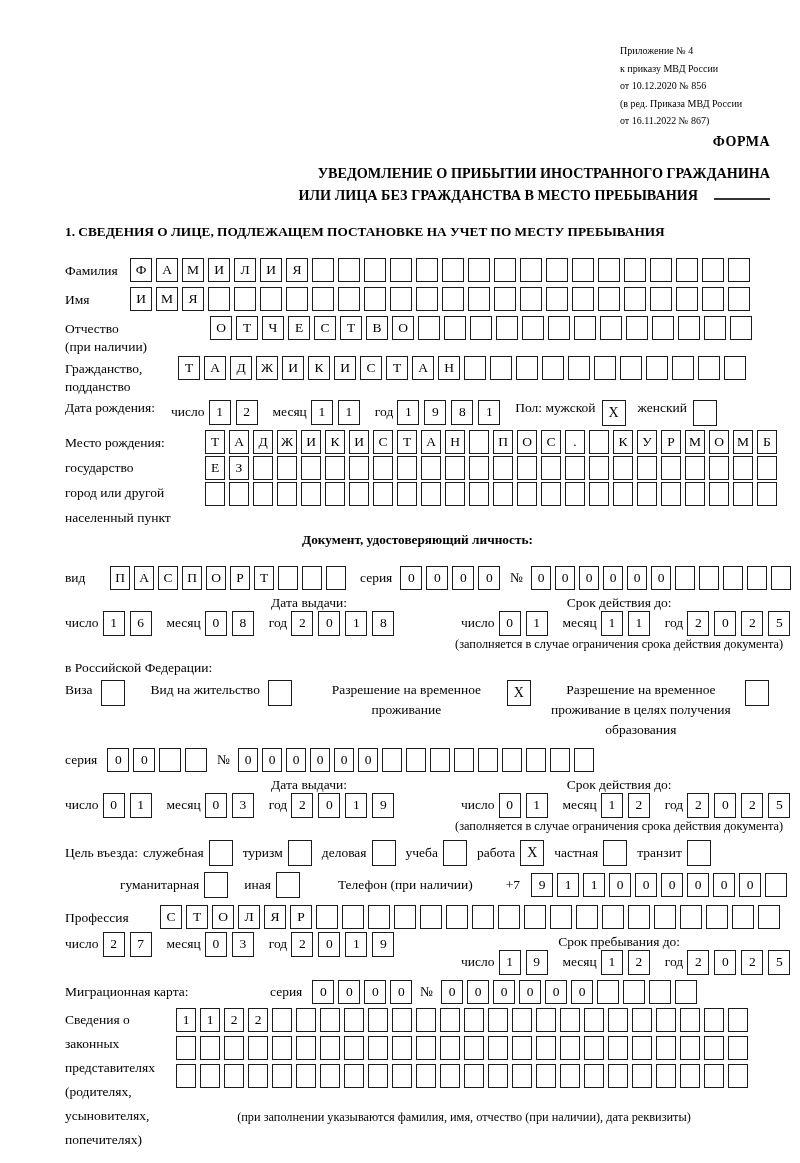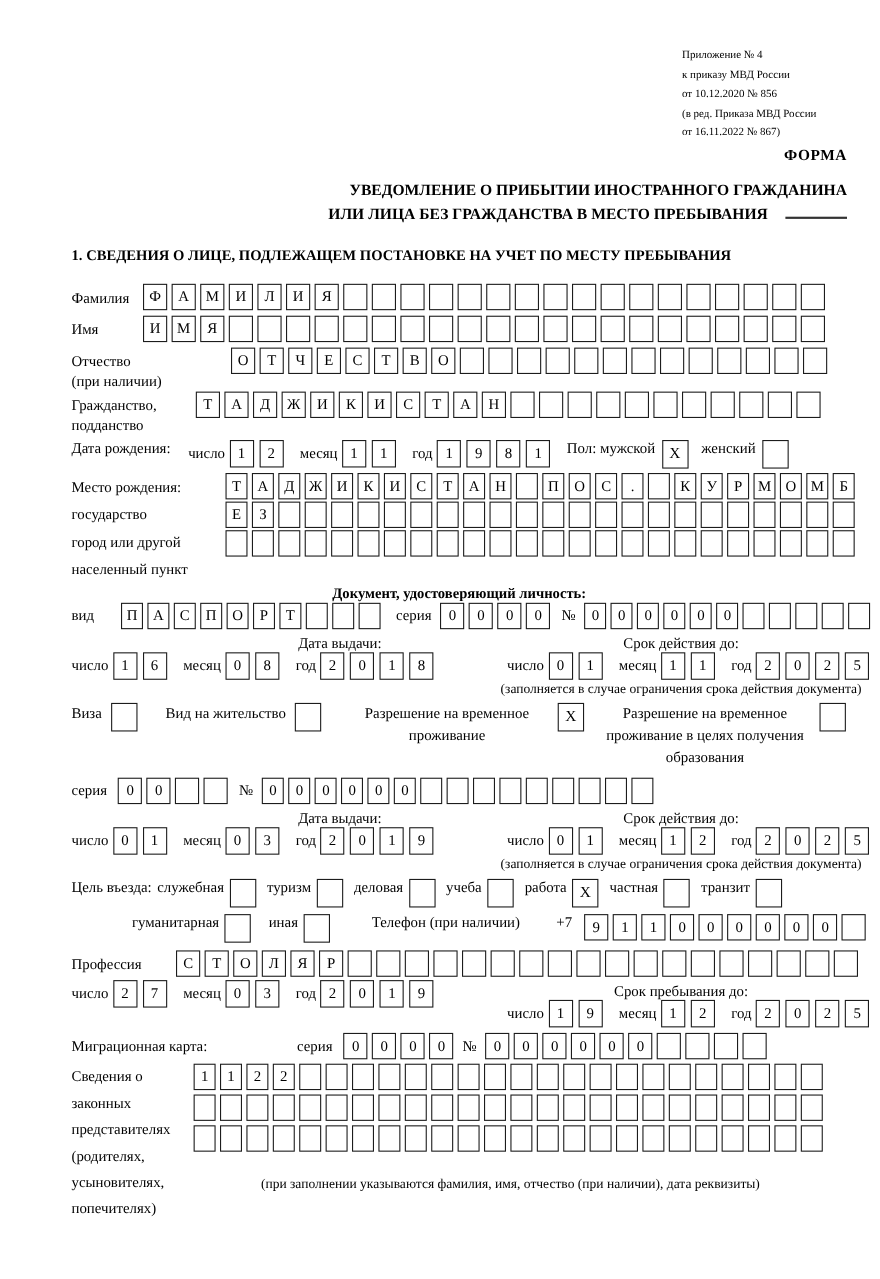--- a/index.html
+++ b/index.html
@@ -41,39 +41,39 @@
   .datefields .cell{width:22px;height:25px;margin-right:5px}
   .dlab{flex:none;margin:0 4px 0 10px}
   .dlab.first{margin-left:0}
   
   .bp-block{display:flex;margin-top:4px}
   .bp-labels{flex:none;width:140px;line-height:25px}
   .bp-cells .cellrow{margin-bottom:2px}
   
   .center-bold{text-align:center;font-weight:bold;font-size:13.3px;margin-top:2px}
   
-  .vid-row{display:flex;align-items:center;margin-top:0}
+  .vid-row{display:flex;align-items:center;margin-top:18px}
   .vid-row .lab{flex:none}
   
   .dates-row{display:flex;margin-top:3px}
   .dcol-left{flex:none;width:378px}
   .dcol-right{flex:1}
   .dates-heading{text-align:center;line-height:16px;padding-top:2px}
   .dcol-left .dates-heading{padding-left:110px}
   .dates-note{font-size:12.3px;line-height:15px;text-align:center;white-space:nowrap;margin-top:1px}
   
   .intro{margin-top:5px;line-height:21px}
   .opts-row{display:flex;align-items:flex-start;margin-top:2px}
   .opt{display:flex;align-items:flex-start}
   .opt .cbox{margin-left:8px;margin-top:0}
   .opt-label{line-height:20px}
   .opt-label.c{text-align:center}
   .wlab185{width:185px}.wlab190{width:192px}
   
-  .purpose-row{display:flex;margin-top:6px}
+  .purpose-row{display:flex;align-items:center;margin-top:6px}
   .purpose-row .plab{flex:none;margin-right:5px}
   .purpose-row .cbox{margin-right:10px}
   .indent55{margin-left:55px}
   .phone-cells{display:flex;margin-left:6px}
   
   .mig-row{display:flex;align-items:center;margin-top:5px}
   
   .legal-block{display:flex;margin-top:4px}
   .legal-labels{flex:none;width:111px;line-height:24px}
   .legal-cells .cellrow{margin-bottom:4px}
@@ -417,20 +417,21 @@
             <span class="cell">0</span>
             <span class="cell">2</span>
             <span class="cell">5</span>
           </span>
       </div>
       <div class="dates-note">(заполняется в случае ограничения срока действия документа)</div>
     </div>
   </div>
 
   <div class="intro">
+    <div>в Российской Федерации:</div>
   </div>
 
   <div class="opts-row">
     <span class="opt">
       <span class="opt-label">Виза</span>
       <span class="cbox"></span>
     </span>
     <span class="opt" style="margin-left:26px">
       <span class="opt-label">Вид на жительство</span>
       <span class="cbox"></span>

